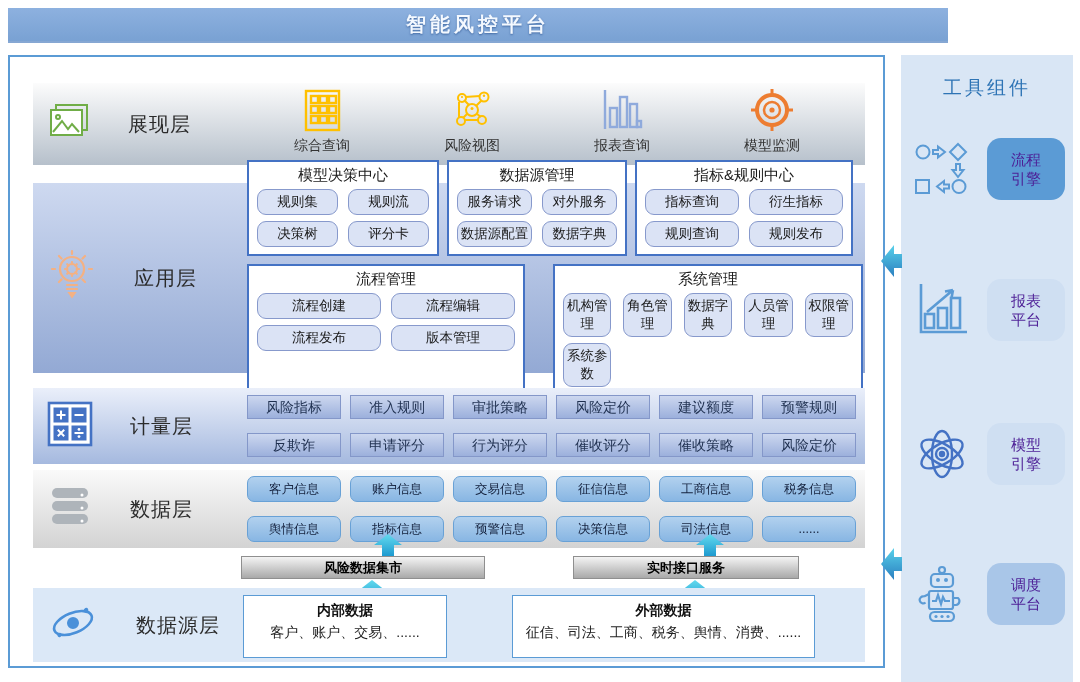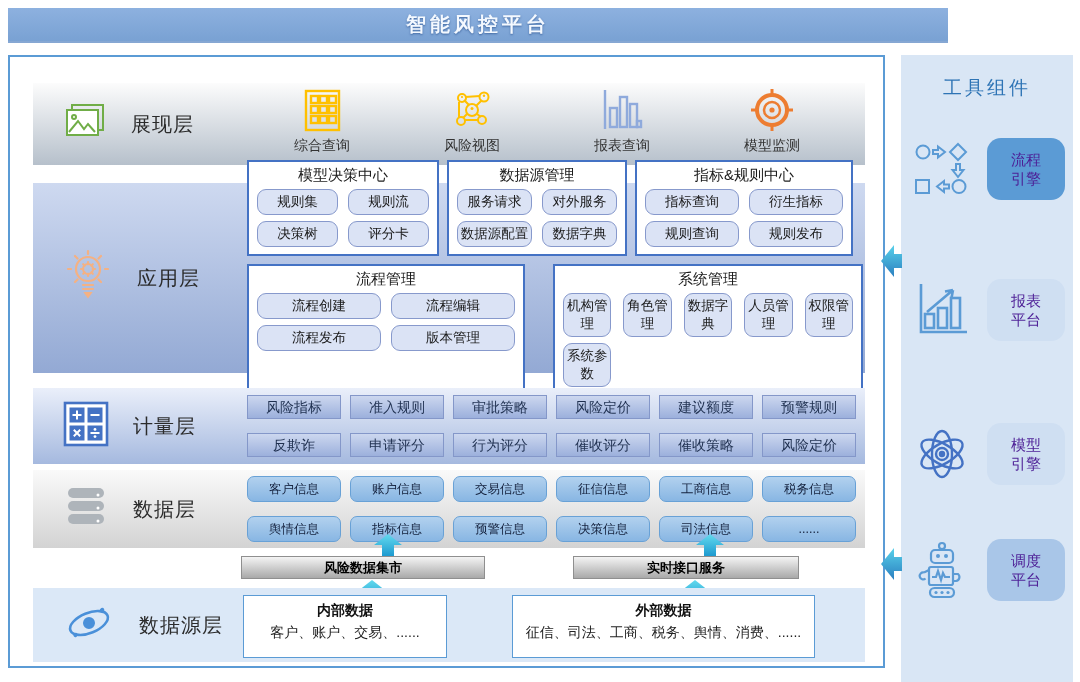--- a/index.html
+++ b/index.html
@@ -13,21 +13,21 @@
                text-shadow:0 1px 2px rgba(52,92,150,.85);}
   
   .main-panel{position:absolute;left:8px;top:55px;width:877px;height:613px;background:#fff;
               border:2px solid #5b9bd5;box-sizing:border-box;}
   .row{position:absolute;left:23px;width:832px;display:flex;box-sizing:border-box;align-items:center;}
   .row-presentation{top:26px;height:82px;background:linear-gradient(#fcfcfc,#b6c0cb);}
   .row-application{top:126px;height:190px;background:linear-gradient(#ced9f0,#93a9d4);}
   .row-measure{top:331px;height:76px;background:linear-gradient(#eaeffa,#a5b9df);}
   .row-data{top:413px;height:78px;background:linear-gradient(#fafafa,#d3d3d3);}
   .row-datasource{top:531px;height:74px;background:#dbe8f7;}
-  .layer-label{width:214px;display:flex;align-items:center;gap:24px;padding-left:30px;box-sizing:border-box;flex:none;}
+  .layer-label{width:214px;display:flex;align-items:center;gap:37px;padding-left:14px;box-sizing:border-box;flex:none;}
   .layer-label .lname{font-size:20px;color:#2b2b2b;letter-spacing:1px;}
   
   .pres-items{flex:1;display:flex;justify-content:space-around;align-items:flex-end;padding:0 18px 8px 0;}
   .pres-item{display:flex;flex-direction:column;align-items:center;gap:5px;width:110px;}
   .pres-item .cap{font-size:14px;color:#333;}
   .pres-item .picon{height:46px;display:flex;align-items:flex-end;}
   
   .app-groups{flex:1;display:flex;flex-direction:column;gap:8px;}
   .app-row{display:flex;gap:8px;}
   .app-row2{gap:28px;}
@@ -60,21 +60,21 @@
           text-align:center;padding:6px 8px 4px;top:7px;height:63px;}
   .ds1{left:210px;width:204px;}
   .ds2{left:479px;width:303px;}
   .ds-title{font-size:14px;font-weight:bold;color:#111;}
   .ds-desc{font-size:14px;color:#222;margin-top:4px;}
   
   .sidebar{position:absolute;left:901px;top:55px;width:172px;height:635px;background:#d9e6f5;}
   .sb-title{text-align:center;margin-top:20px;font-size:19px;color:#2e74b5;letter-spacing:3px;}
   .sb-item{position:absolute;left:0;width:100%;display:flex;align-items:center;gap:14px;
            padding-left:10px;box-sizing:border-box;}
-  .sb1{top:83px;}.sb2{top:224px;}.sb3{top:368px;}.sb4{top:484px;}
+  .sb1{top:83px;}.sb2{top:224px;}.sb3{top:368px;}.sb4{top:508px;}
   .sb-icon{width:62px;display:flex;justify-content:center;}
   .sb-btn{width:78px;height:62px;border-radius:14px;display:flex;align-items:center;justify-content:center;
           text-align:center;font-size:15px;line-height:1.3;color:#4c1d95;white-space:pre-line;}
   .sbc0{background:#5b9bd5;}
   .sbc1{background:#cfdff2;}
   .sbc2{background:#cfdff2;}
   .sbc3{background:#a9c6e8;}
   
   .left-arrow{position:absolute;left:881px;width:21px;height:46px;}
   .la1{top:238px;}

